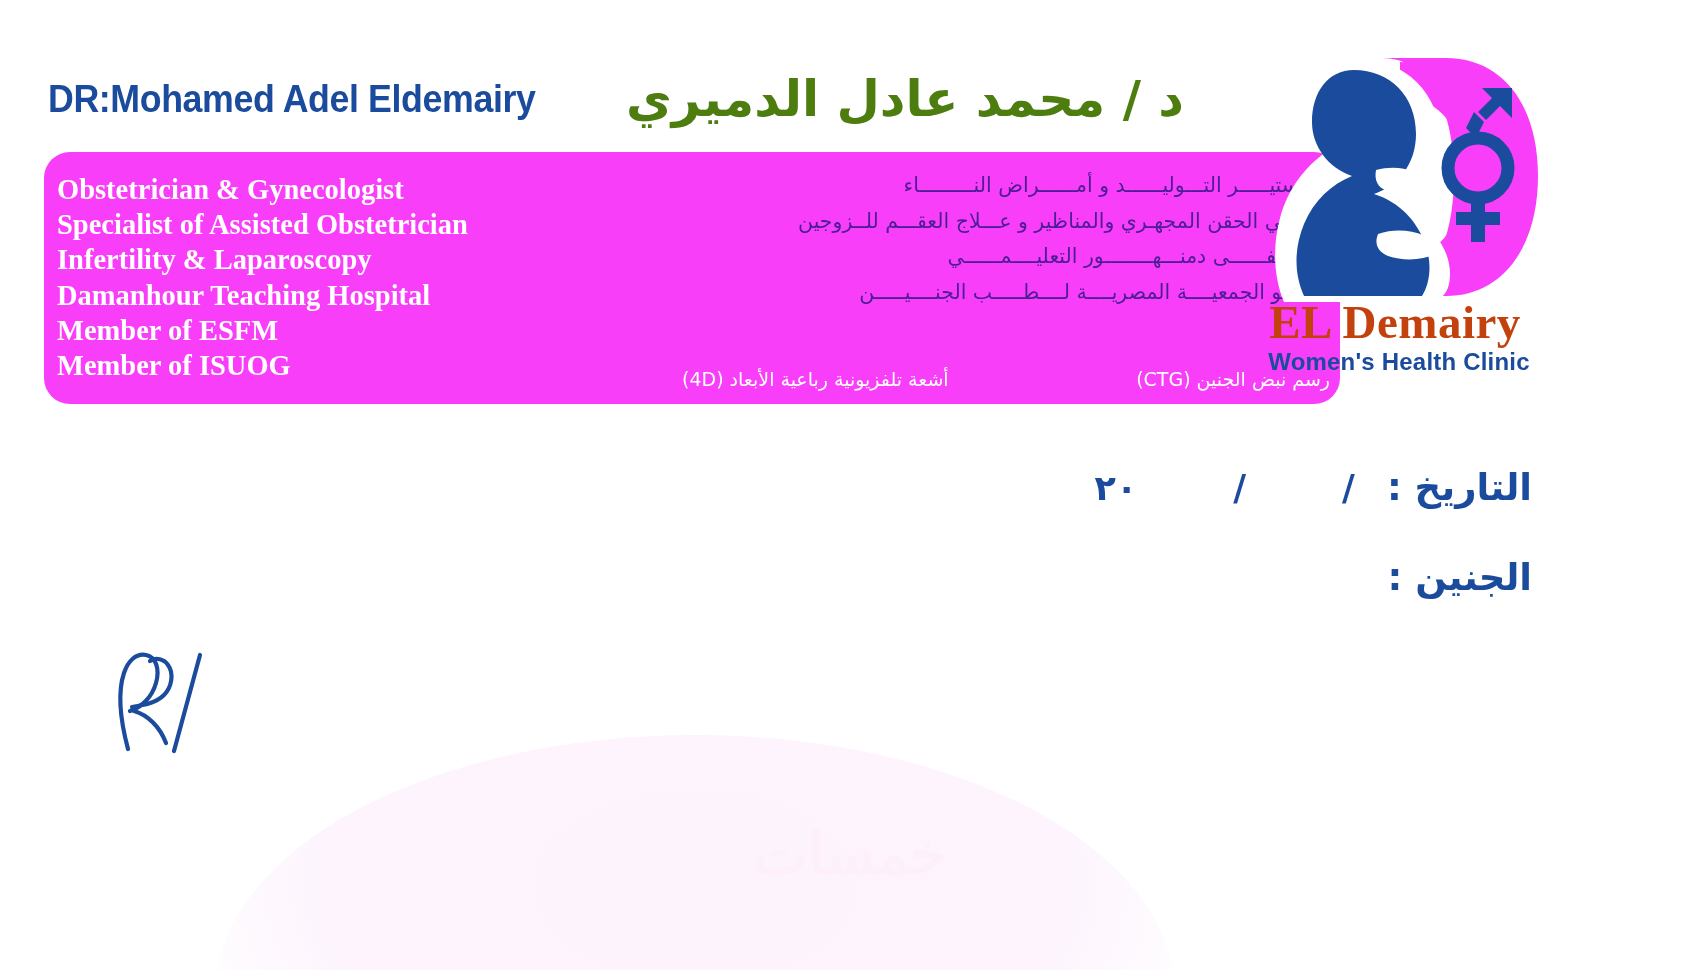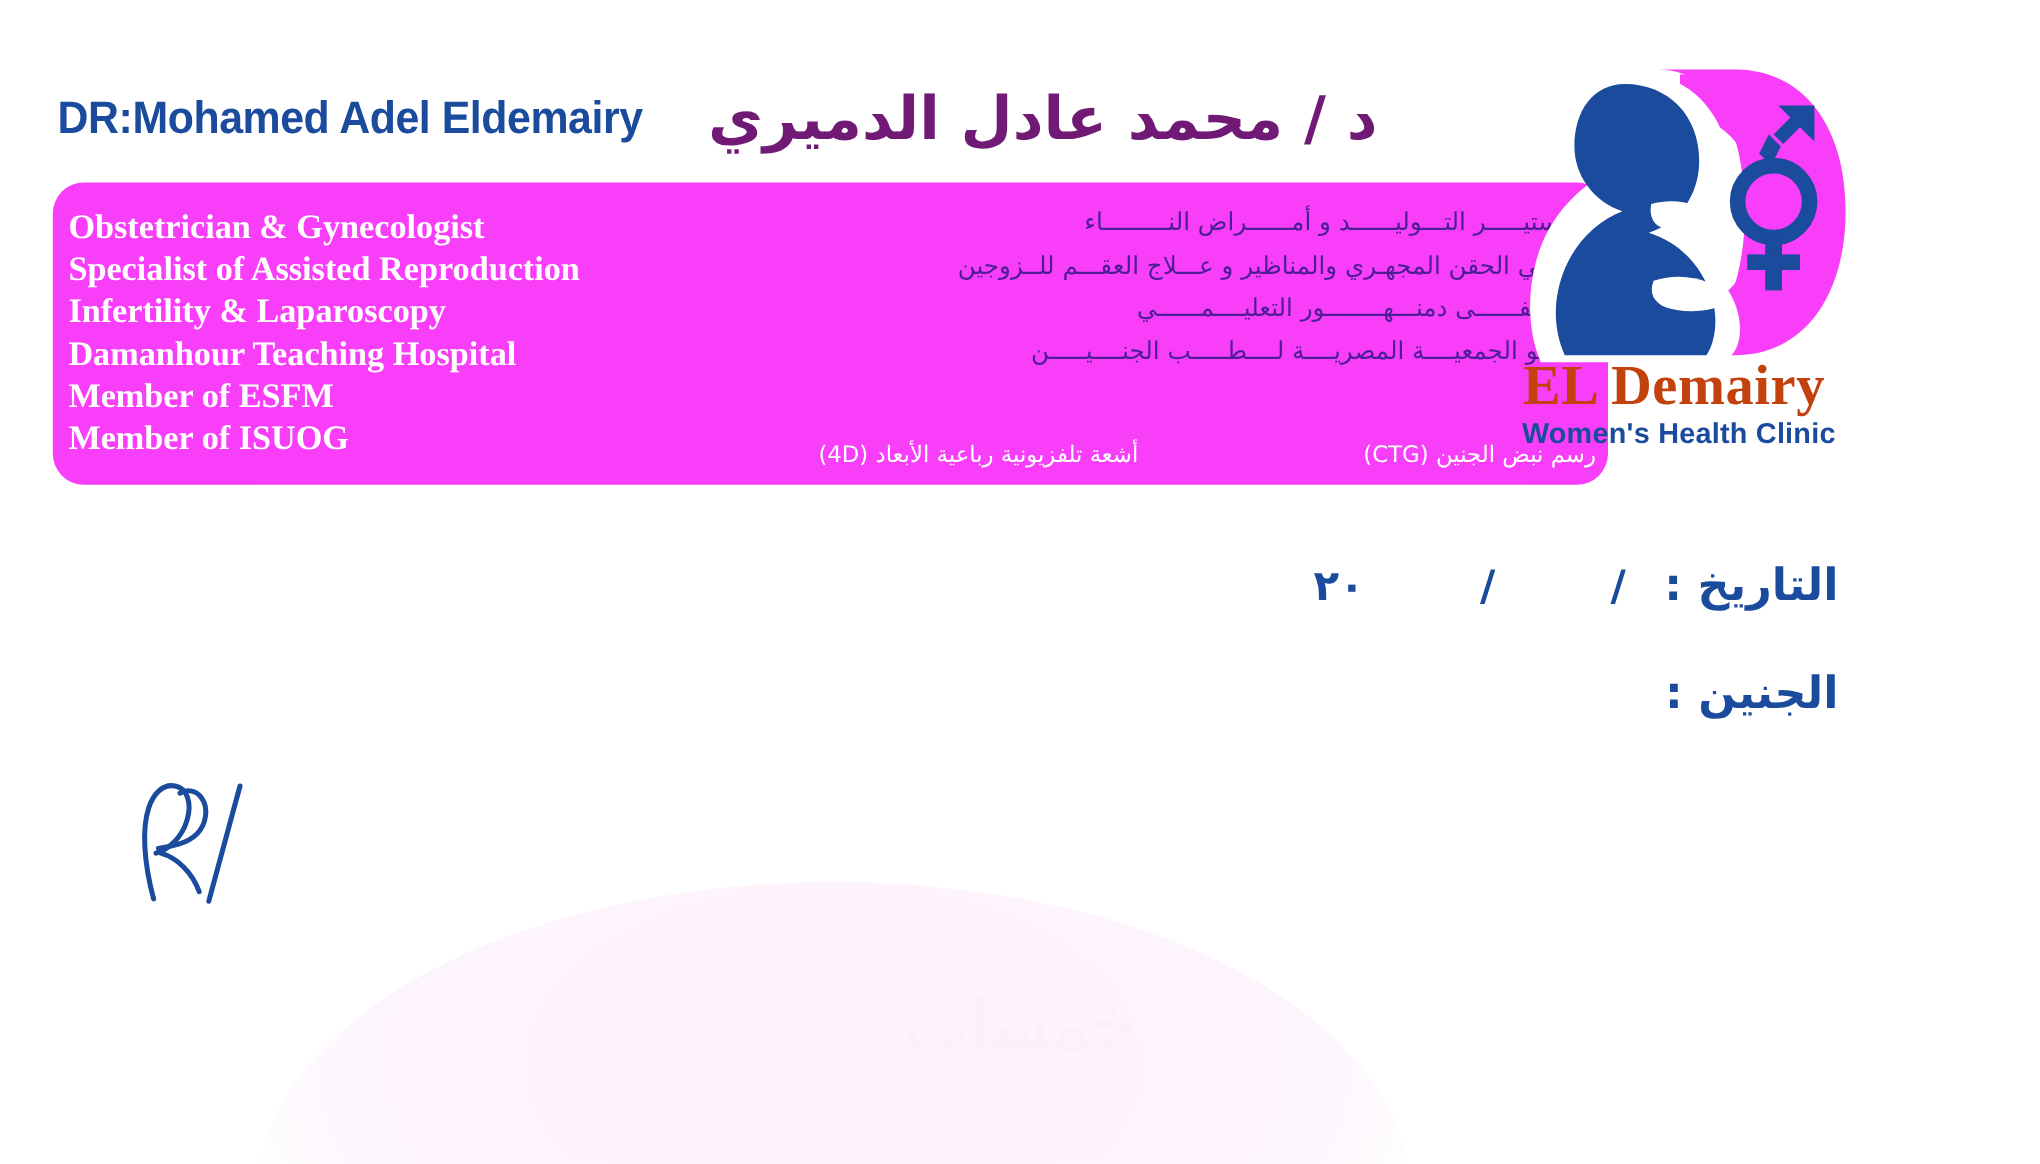--- a/index.html
+++ b/index.html
@@ -53,24 +53,24 @@
     font-family: "Liberation Sans", sans-serif;
     transform: scaleX(0.94);
     transform-origin: left center;
     white-space: nowrap;
   }
   .dr-name-ar {
     position: absolute;
     left: 590px;
     top: 70px;
     width: 630px;
-    text-align: left;
+    text-align: center;
     font-size: 50px;
     font-weight: bold;
-    color: #701a75;
+    color: #4d7c0f;
     direction: rtl;
     white-space: nowrap;
     font-family: "DejaVu Sans", sans-serif;
   }
 
   
   .cred-panel {
     position: absolute;
     left: 44px;
     top: 152px;
@@ -215,21 +215,21 @@
 <div class="bg-blob"></div>
 <div class="watermark">خمسات</div>
 
 <div class="dr-name-en">DR:Mohamed Adel Eldemairy</div>
 <div class="dr-name-ar">د / محمد عادل الدميري</div>
 
 <div class="cred-panel">
 
   <div class="cred-en">
     <div class="cred-en-line">Obstetrician &amp; Gynecologist</div>
-    <div class="cred-en-line">Specialist of Assisted Reproduction</div>
+    <div class="cred-en-line">Specialist of Assisted Obstetrician</div>
     <div class="cred-en-line">Infertility &amp; Laparoscopy</div>
     <div class="cred-en-line">Damanhour Teaching Hospital</div>
     <div class="cred-en-line">Member of ESFM</div>
     <div class="cred-en-line">Member of ISUOG</div>
   </div>
 
   <div class="cred-ar">
     <div class="cred-ar-line">ماجستيـــــر التـــوليــــــد و أمــــــراض النـــــــــاء</div>
     <div class="cred-ar-line">أخصائي الحقن المجهـري والمناظير و عـــلاج العقـــم للــزوجين</div>
     <div class="cred-ar-line">مستشفــــــى دمنـــهــــــــور التعليــــمــــــي</div>

